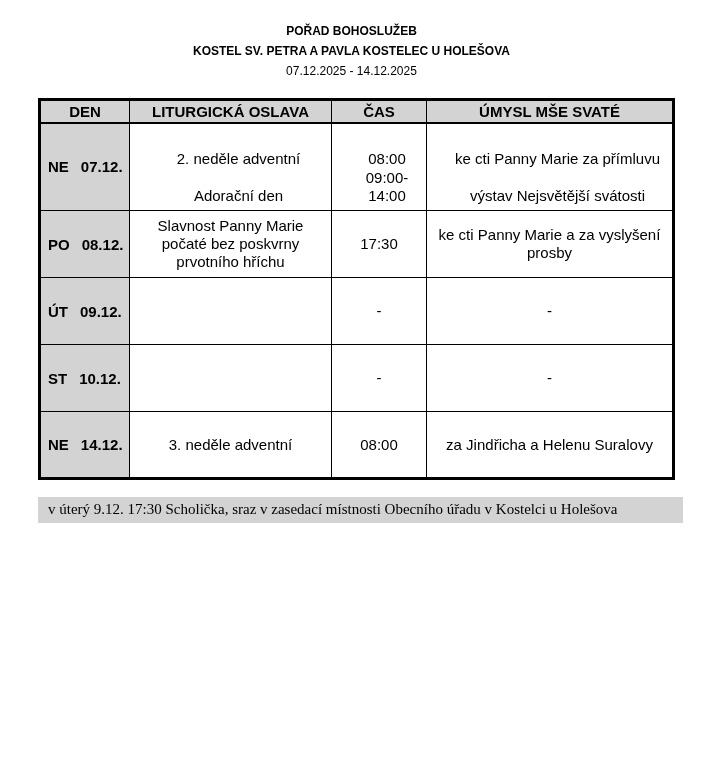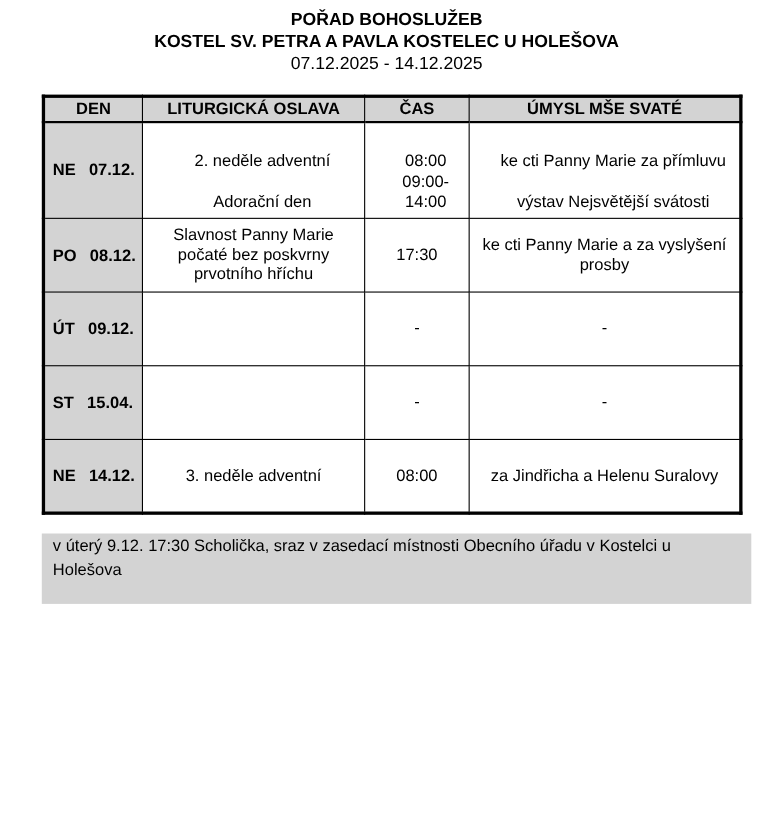--- a/index.html
+++ b/index.html
@@ -10,23 +10,23 @@
   }
   *{box-sizing:border-box;}
   html,body{margin:0;padding:0;}
   body{
     width:703px;height:761px;
     background:var(--page-bg);
     color:var(--text-color);
     font-family:"Liberation Sans", sans-serif;
   }
   .doc-header{
-    padding-top:9px;
+    padding-top:21px;
     text-align:center;
-    font-size:16px;
+    font-size:12px;
     line-height:20px;
   }
   .doc-title,.doc-subtitle{font-weight:bold;}
   .schedule-table{
     border-collapse:collapse;
     table-layout:fixed;
     width:634px;
     margin:17px 0 0 38px;
     border:3px solid var(--border-black);
     font-size:15px;
@@ -71,21 +71,22 @@
     padding-top:26px;
     padding-bottom:5px;
     margin-left:16px;
   }
   .footnote{
     margin:17px 0 0 38px;
     width:645px;
     background:var(--cell-gray);
     font-size:15px;
     line-height:22px;
-    padding:1px 10px 19px 10px;
+    padding:1px 10px 3px 10px;
+    font-family:Liberation Serif, serif;
   }
 </style>
 </head>
 <body>
 
 <div class="doc-header">
   <div class="doc-title">POŘAD BOHOSLUŽEB</div>
   <div class="doc-subtitle">KOSTEL SV. PETRA A PAVLA KOSTELEC U HOLEŠOVA</div>
   <div class="doc-daterange">07.12.2025 - 14.12.2025</div>
 </div>
@@ -158,21 +159,21 @@
             <div class="line">-</div>
           </div>
         </td>
         <td class="content-cell umysl-cell">
           <div class="cell-lines">
             <div class="line">-</div>
           </div>
         </td>
       </tr>
       <tr>
-        <td class="day-cell"><span class="day-abbr">ST</span><span class="day-date">15.04.</span></td>
+        <td class="day-cell"><span class="day-abbr">ST</span><span class="day-date">10.12.</span></td>
         <td class="content-cell oslava-cell">
           <div class="cell-lines"></div>
         </td>
         <td class="content-cell cas-cell">
           <div class="cell-lines">
             <div class="line">-</div>
           </div>
         </td>
         <td class="content-cell umysl-cell">
           <div class="cell-lines">

